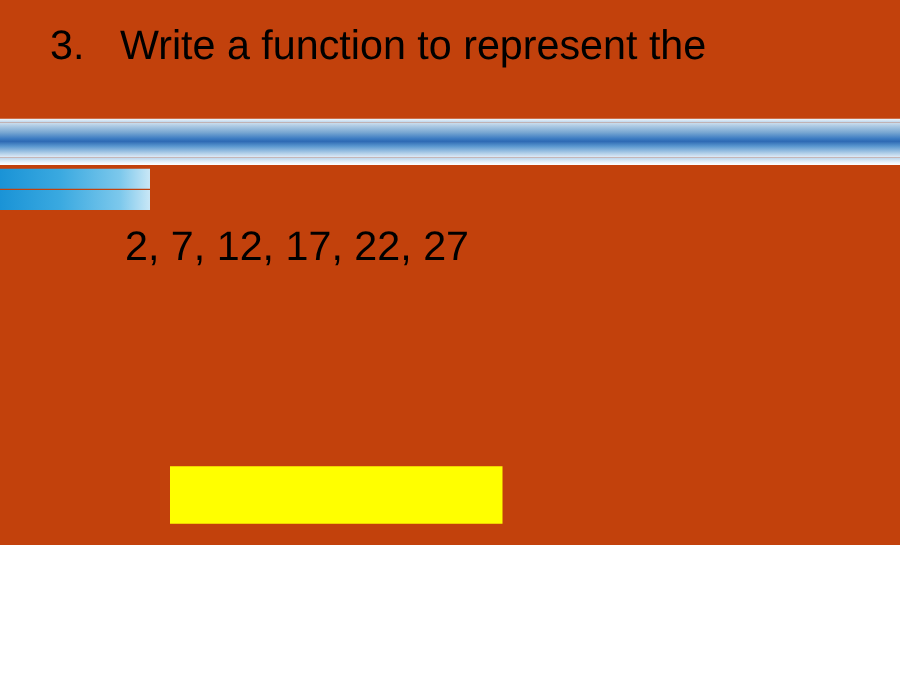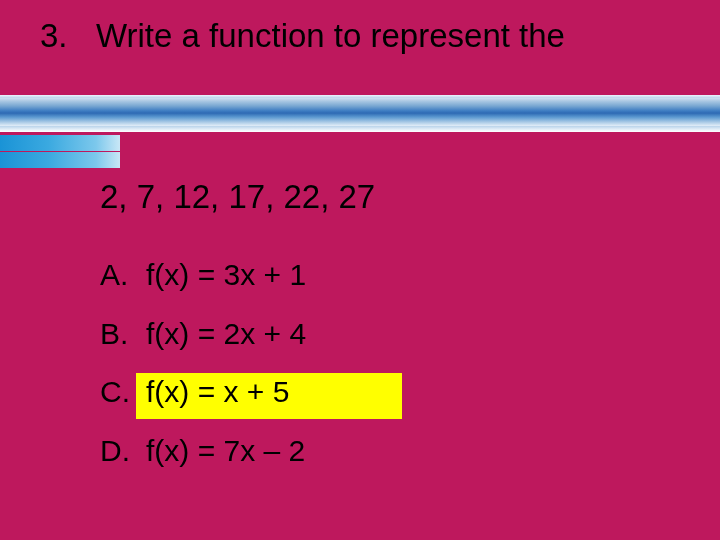--- a/index.html
+++ b/index.html
@@ -4,23 +4,23 @@
 <style>
   * { margin: 0; padding: 0; box-sizing: border-box; }
   html, body { width: 720px; height: 540px; overflow: hidden; }
   body {
     font-family: Arial, Helvetica, sans-serif;
     background: #ffffff;
     position: relative;
   }
   .slide {
     width: 720px;
-    height: 540px;
+    height: 436px;
     position: relative;
-    background: #be185d;
+    background: #c2410c;
   }
   .header-band {
     position: absolute;
     left: 0; right: 0;
     top: 98px;
     height: 28px;
     background: linear-gradient(to bottom,
       #cfe0ee 0%, #a7c6e2 12%, #7aa8d2 28%,
       #3d7cc2 46%, #2e6ab4 54%, #5b98d0 68%,
       #a9cae6 86%, #e3eef8 100%);
@@ -108,28 +108,14 @@
   <div class="question">
     <div>
       <span class="num">3.</span><span>Write a function to represent the</span>
     </div>
   </div>
 
   <div class="sequence">2, 7, 12, 17, 22, 27</div>
 
   <div class="highlight-box"></div>
 
-  <div class="choices">
-    <div class="choice">
-      <span class="letter">A.</span><span>f(x) = 3x + 1</span>
-    </div>
-    <div class="choice">
-      <span class="letter">B.</span><span>f(x) = 2x + 4</span>
-    </div>
-    <div class="choice">
-      <span class="letter">C.</span><span>f(x) = x + 5</span>
-    </div>
-    <div class="choice">
-      <span class="letter">D.</span><span>f(x) = 7x – 2</span>
-    </div>
-  </div>
 
 </div>
 
 </body></html>

